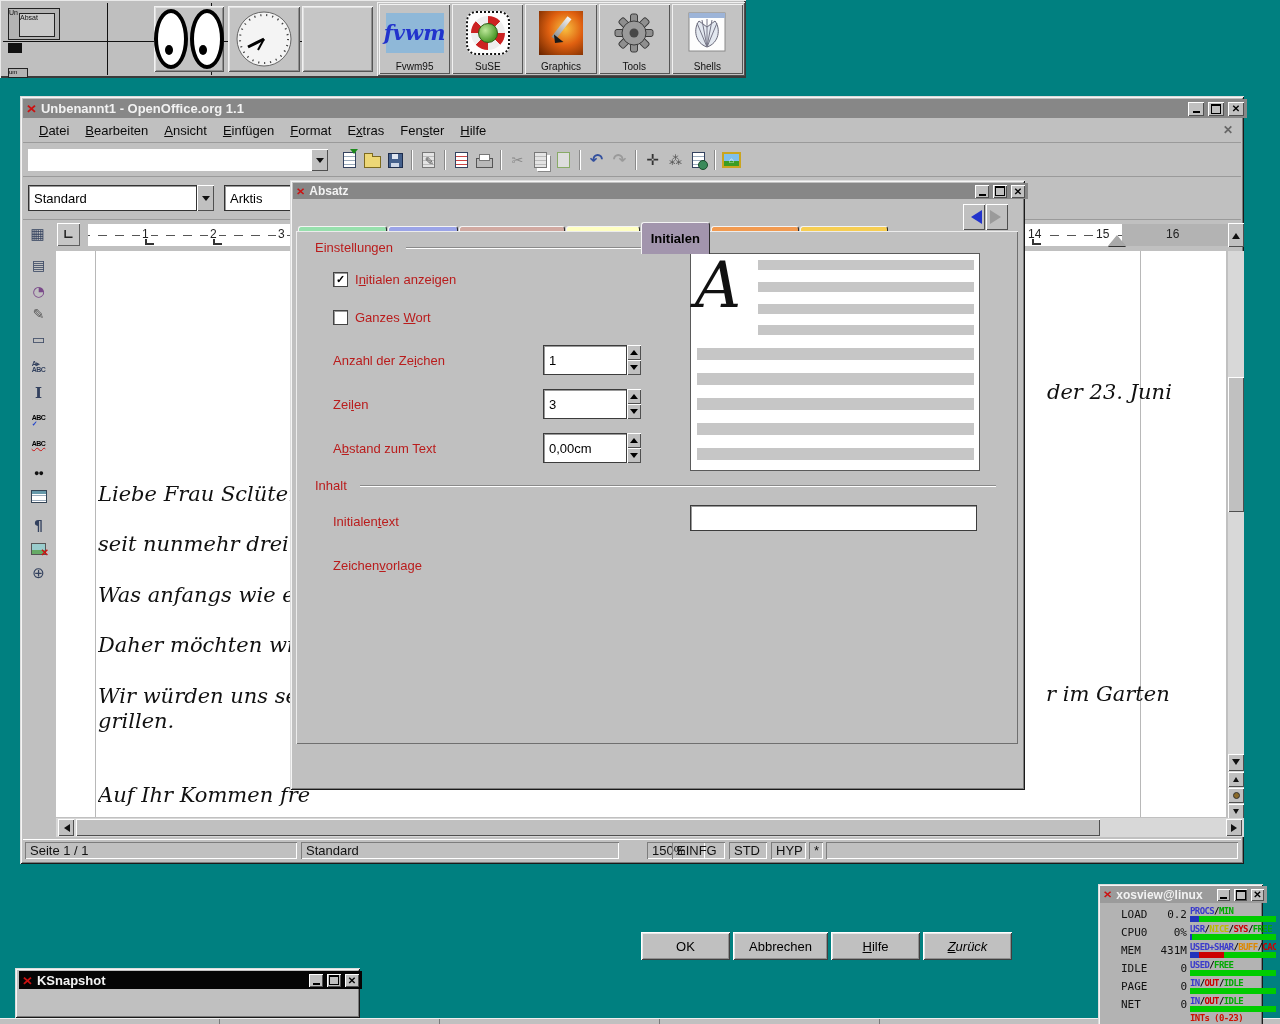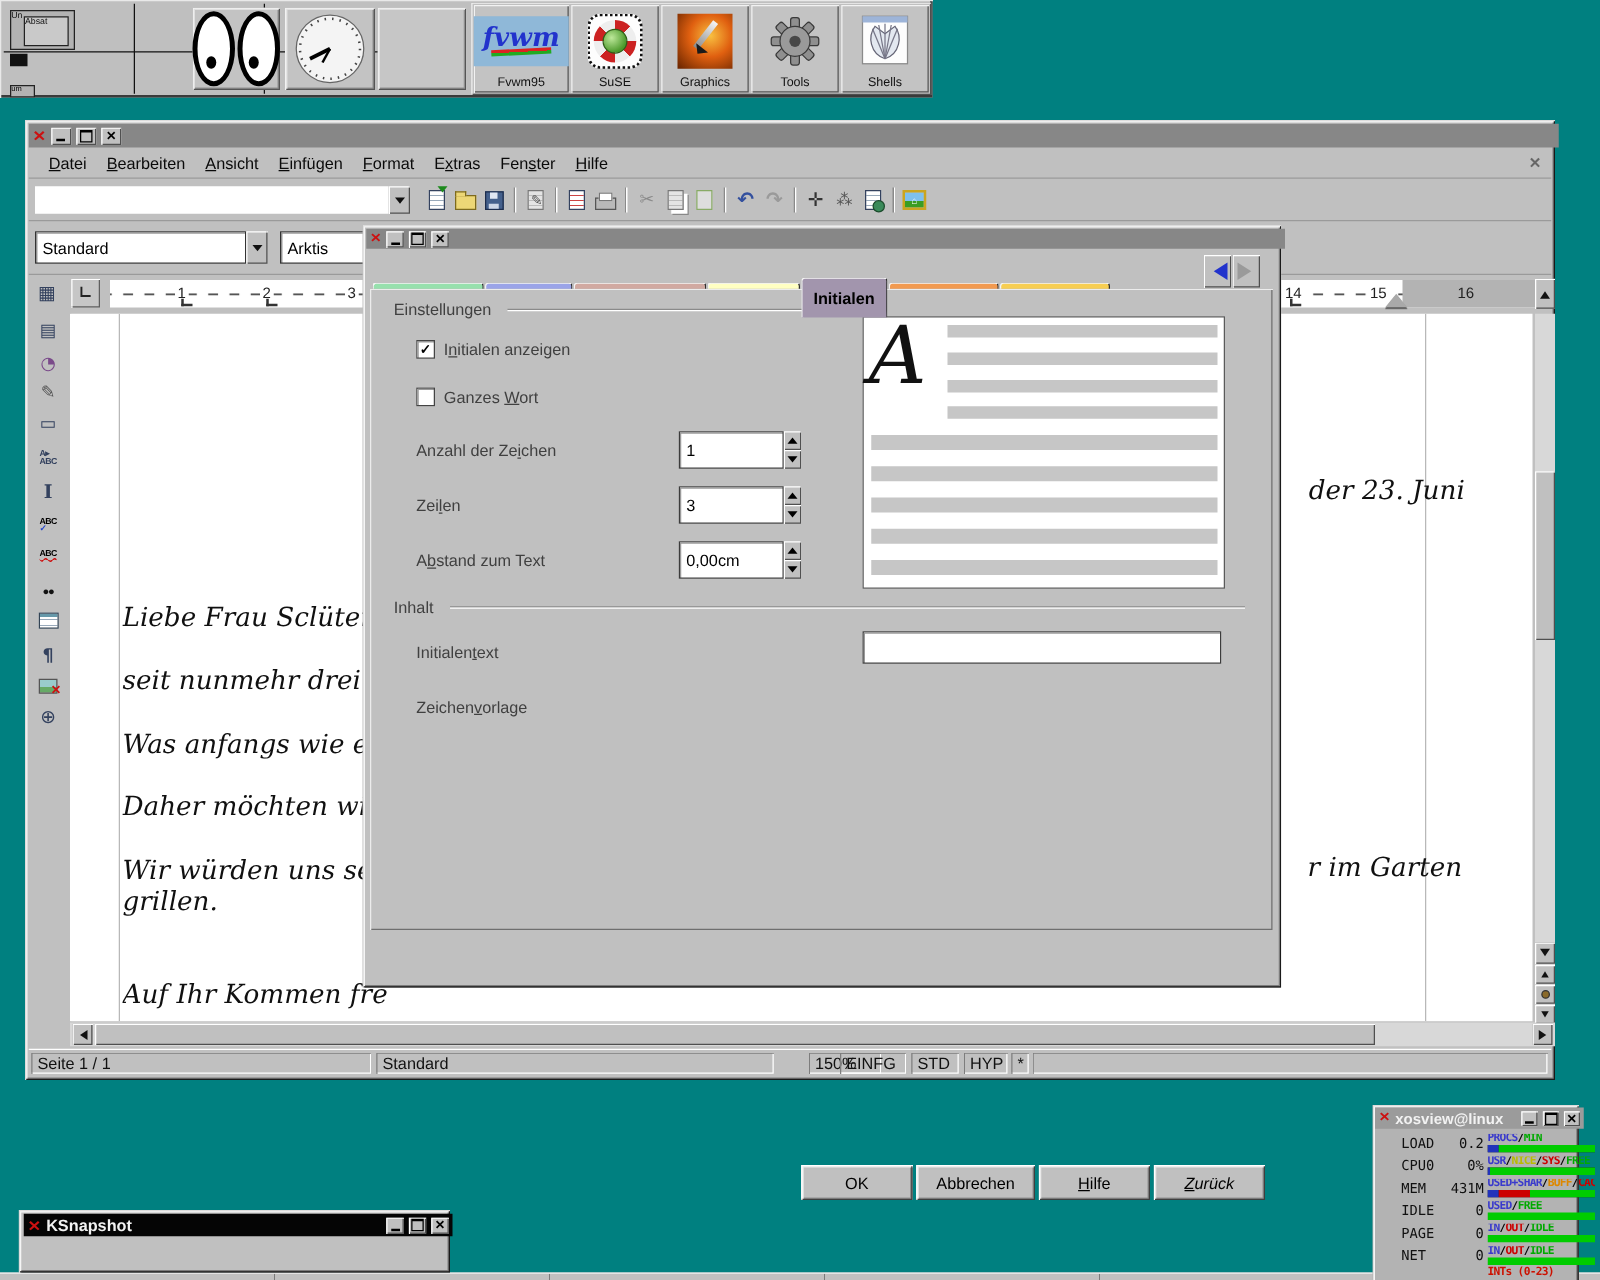--- a/index.html
+++ b/index.html
@@ -32,21 +32,21 @@
   .tb-btn{position:absolute;top:6px;height:66px;background:#c3c3c3;box-shadow:inset 1px 1px 0 #f2f2f2,inset -1px -1px 0 #555,inset 2px 2px 0 #e0e0e0,inset -2px -2px 0 #8f8f8f;display:flex;align-items:center;justify-content:center;}
   .eyes-btn{left:154px;width:70px;gap:2px;}
   .eye{width:26px;height:52px;background:#fff;border:4px solid #000;border-radius:50%;position:relative;}
   .pupil{position:absolute;left:7px;bottom:10px;width:8px;height:10px;background:#000;border-radius:50%;}
   .clock-btn{left:228px;width:72px;}
   .blank-btn{left:302px;width:71px;background:#c6c6c6;}
   .module-panel{left:377px;top:2px;width:368px;height:74px;background:#c0c0c0;box-shadow:inset 1px 1px 0 #f0f0f0,inset -1px -1px 0 #4f4f4f;display:flex;padding:2px;box-sizing:border-box;gap:2px;}
   .mod-btn{flex:1;background:#c3c3c3;box-shadow:inset 1px 1px 0 #f2f2f2,inset -1px -1px 0 #555;display:flex;flex-direction:column;align-items:center;justify-content:flex-end;padding-bottom:2px;}
   .mod-label{font-size:10px;color:#111;}
   .mod-icon{flex:1;display:flex;align-items:center;justify-content:center;width:100%;}
-  .fvwm-logo{width:76px;height:40px;background:#8fb8d8;display:flex;flex-direction:column;align-items:center;justify-content:center;}
+  .fvwm-logo{width:58px;height:40px;background:#8fb8d8;display:flex;flex-direction:row;align-items:center;justify-content:center;}
   .fvwm-logo span{font-family:"DejaVu Serif",serif;font-style:italic;font-weight:bold;font-size:21px;color:#2233cc;line-height:18px;}
   .fvwm-bars{width:48px;height:5px;background:linear-gradient(#d22 0 50%,#2a2 50%);transform:rotate(-3deg);}
   .suse-ico{width:44px;height:44px;background:#fdfdfd;border:2px dotted #111;border-radius:10px;display:flex;align-items:center;justify-content:center;box-sizing:border-box;}
   .lifesaver{width:34px;height:34px;border-radius:50%;background:conic-gradient(#c22 0 45deg,#eee 45deg 90deg,#c22 90deg 135deg,#eee 135deg 180deg,#c22 180deg 225deg,#eee 225deg 270deg,#c22 270deg 315deg,#eee 315deg 360deg);display:flex;align-items:center;justify-content:center;}
   .chameleon{width:18px;height:18px;border-radius:50%;background:radial-gradient(circle at 35% 35%,#bde89a,#4d9a2d 70%);border:1px solid #2e5e18;}
   .gfx-ico{width:44px;height:44px;background:radial-gradient(circle at 60% 40%,#f8c040,#e06010 45%,#702800 95%);position:relative;overflow:hidden;}
   .gfx-ico::before{content:"";position:absolute;left:20px;top:4px;width:5px;height:26px;background:linear-gradient(#f4f4f4,#8a8a8a);transform:rotate(38deg);}
   .gfx-ico::after{content:"";position:absolute;left:10px;top:26px;width:0;height:0;border:6px solid transparent;border-top-color:#1a1a1a;transform:rotate(38deg);}
   
   .gray-title{background:#878787;}
@@ -94,21 +94,21 @@
   .ic-imgx::after{content:"✕";position:absolute;right:-4px;bottom:-4px;color:#c11;font-size:10px;font-weight:bold;}
   .ic-db{width:14px;height:11px;background:#fff;border:1px solid #345;background-image:linear-gradient(#69a 0 3px,transparent 3px),repeating-linear-gradient(to bottom,transparent 0 4px,#9ab 4px 5px);}
   .abc7{font-size:7px;font-weight:bold;line-height:6px;letter-spacing:-0.5px;}
   
   .dialog{left:290px;top:180px;width:735px;height:610px;z-index:20;}
   .tab{height:27px;display:flex;align-items:center;justify-content:center;font-size:13px;padding:0 9px;
        border:1px solid #2e2e2e;border-bottom:none;border-top-color:#f4f4f4;border-left-color:#f4f4f4;
        border-radius:3px 3px 0 0;margin-right:1px;flex:0 0 auto;}
   .tab.active{height:31px;margin-top:-4px;font-weight:bold;z-index:2;}
   .grp-line{height:0;border-top:1px solid #8a8a8a;border-bottom:1px solid #fff;}
-  .dlabel{font-size:13px;color:#404040;}
+  .dlabel{font-size:13px;color:#b91c1c;}
   .chk{width:13px;height:13px;background:#fff;border:1px solid #444;box-shadow:inset 1px 1px 0 #9a9a9a;display:flex;align-items:center;justify-content:center;font-size:11px;font-weight:bold;}
   .spin{display:flex;}
   .spin .sval{flex:1;background:#fff;border:1px solid #3c3c3c;box-shadow:inset 1px 1px 0 #9a9a9a;font-size:13px;display:flex;align-items:center;padding:0 5px;}
   .spin .scol{width:14px;display:flex;flex-direction:column;}
   .spin .scol div{flex:1;background:#c0c0c0;box-shadow:inset 1px 1px 0 #fff,inset -1px -1px 0 #505050;display:flex;align-items:center;justify-content:center;}
   .sarr-u{width:0;height:0;border:4px solid transparent;border-bottom:5px solid #000;margin-bottom:4px;}
   .sarr-d{width:0;height:0;border:4px solid transparent;border-top:5px solid #000;margin-top:4px;}
   .pv-bar{position:absolute;left:67px;right:5px;height:10px;background:#c6c6c6;}
   .pv-bar.full{left:6px;height:12px;}
   .dbtn{position:absolute;top:752px;height:28px;background:#c0c0c0;box-shadow:inset 1px 1px 0 #fff,inset -1px -1px 0 #3f3f3f,inset 2px 2px 0 #e9e9e9,inset -2px -2px 0 #8f8f8f;
@@ -215,20 +215,21 @@
         </div>
         <div class="mod-label">Shells</div>
       </div>
     </div>
   </div>
 
   <div class="abs writer win-frame">
 
     <div class="abs titlebar gray-title" style="left:3px;top:3px;width:1218px;height:19px;">
       <span class="x-ico">✕</span>
+      <span style="flex:1;">Unbenannt1 - OpenOffice.org 1.1</span>
       <span class="tbtn gl-min"></span>
       <span class="tbtn gl-max"></span>
       <span class="tbtn gl-close">✕</span>
     </div>
 
     <div class="abs" style="left:3px;top:22px;width:1218px;height:25px;display:flex;align-items:center;padding-left:8px;box-sizing:border-box;border-bottom:1px solid #9a9a9a;">
       <span id="menubar-items" style="display:flex;">
           <span class="menu-item"><u>D</u>atei</span>
           <span class="menu-item"><u>B</u>earbeiten</span>
           <span class="menu-item"><u>A</u>nsicht</span>
@@ -435,20 +436,21 @@
       <span class="sb-cell" style="left:706px;width:38px;">STD</span>
       <span class="sb-cell" style="left:748px;width:35px;">HYP</span>
       <span class="sb-cell" style="left:786px;width:14px;">*</span>
       <span class="sb-cell" style="left:803px;width:412px;"></span>
     </div>
   </div>
 
   <div class="abs dialog win-frame">
     <div class="abs titlebar gray-title" style="left:3px;top:3px;width:729px;height:16px;font-size:12px;">
       <span class="x-ico" style="font-size:11px;">✕</span>
+      <span style="flex:1;">Absatz</span>
       <span class="tbtn gl-min" style="width:14px;height:13px;"></span>
       <span class="tbtn gl-max" style="width:14px;height:13px;"></span>
       <span class="tbtn gl-close" style="width:14px;height:13px;">✕</span>
     </div>
 
     <div id="dlg-tabs" class="abs" style="left:8px;top:23px;width:680px;height:51px;display:flex;align-items:flex-end;">
         <div class="tab" style="background: rgb(151, 224, 173);">Ausrichtung</div>
         <div class="tab" style="background: rgb(155, 164, 232);">Textfluss</div>
         <div class="tab" style="background: rgb(209, 169, 161);">Nummerierung</div>
         <div class="tab" style="background: rgb(255, 255, 194);">Tabulator</div>

